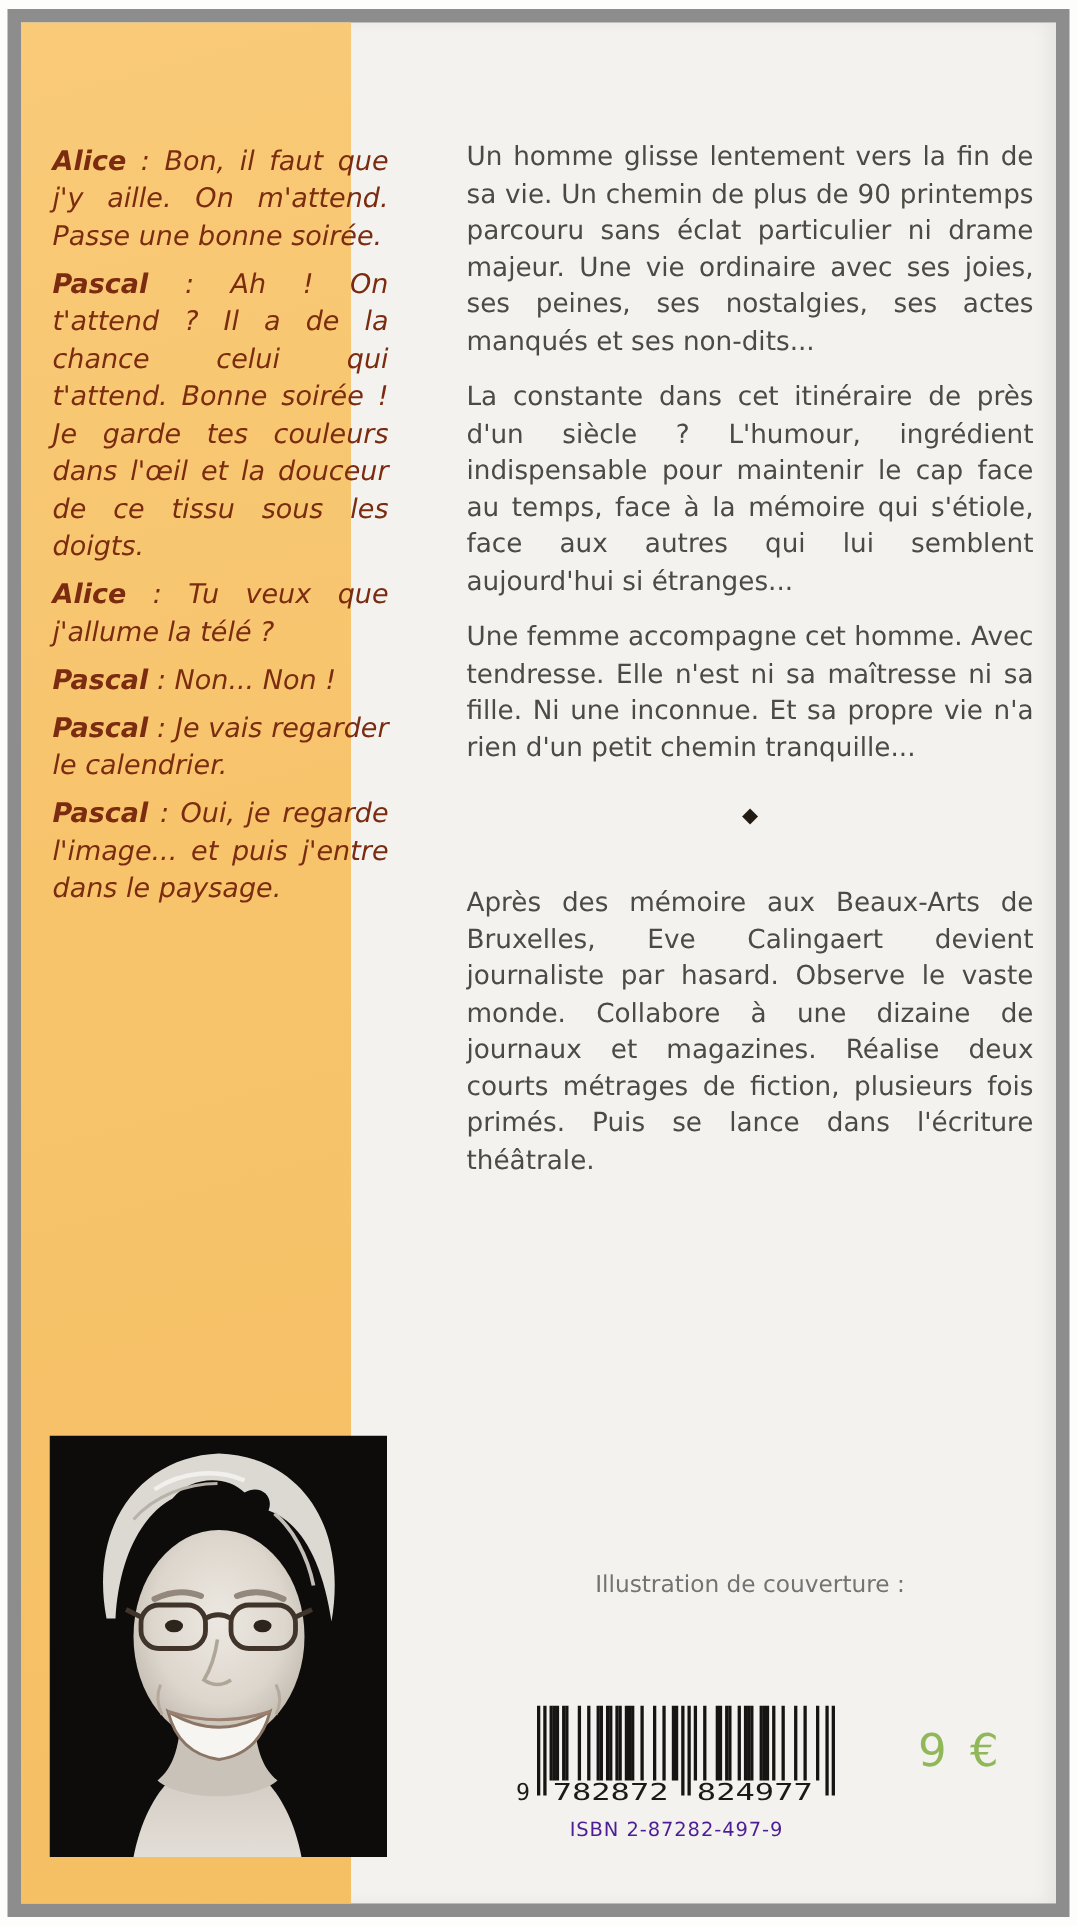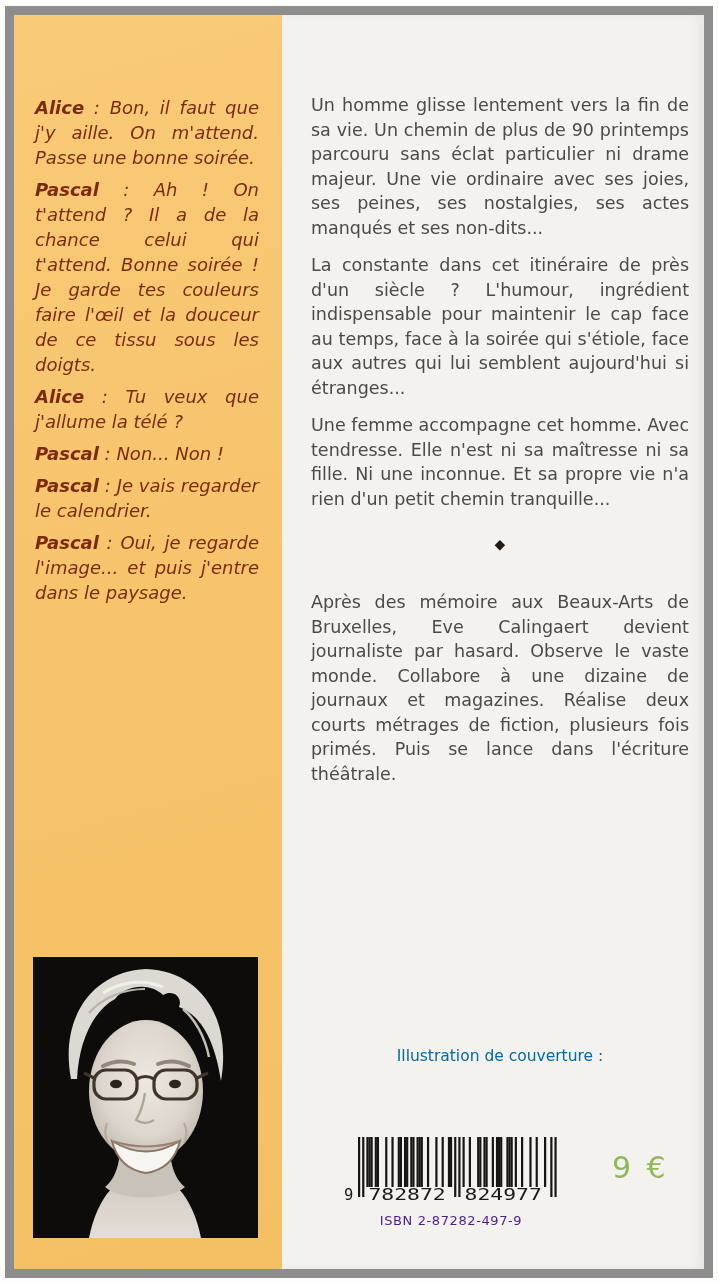--- a/index.html
+++ b/index.html
@@ -11,21 +11,21 @@
   .frame{
     position:absolute;left:5px;top:6px;width:708px;height:1272px;
     background:var(--frame,#8d8d8d);
   }
   .cover{
     position:absolute;left:9px;top:9px;width:690px;height:1254px;
     background:var(--page,#f3f2ee);
     box-shadow:inset -6px 0 10px rgba(0,0,0,0.05);
   }
   .left-panel{
-    position:absolute;left:0;top:0;width:268px;height:100%;
+    position:absolute;left:0;top:0;width:220px;height:100%;
     background:linear-gradient(165deg,#f9ca78 0%, var(--orange,#f7c46c) 45%, #f5bf64 100%);
   }
   .right-panel{
     position:absolute;left:268px;top:0;width:506px;height:100%;padding-left:20px;
   }
   
   .dialogue{
     position:absolute;left:21px;top:80px;width:224px;
     color:var(--dialogue,#7b2c10);
     font-size:18px;line-height:25px;font-style:italic;
@@ -47,21 +47,21 @@
   }
   .backtext p{margin:0 0 13px 0;}
   .divider{
     text-align:center;font-size:14px;color:#241a14;
     margin:26px 0 38px 0;line-height:15px;
   }
   
   .credit{
     position:absolute;left:29px;top:1028px;width:378px;
     text-align:center;font-size:15.5px;line-height:26px;
-    color:#0369a1;
+    color:#737373;
   }
   
   .barcode-block{
     position:absolute;left:62px;top:1122px;width:214px;text-align:center;
   }
   .barcode-block svg{display:block;}
   .bcdigits{
     font-family:"DejaVu Sans Mono", monospace;
     font-size:15.5px;fill:#1b1a18;
   }
@@ -78,21 +78,21 @@
 </head>
 <body>
 
 <div class="frame">
   <div class="cover">
 
     <div class="left-panel">
       <div class="dialogue">
   <p class="turn"><span class="speaker">Alice</span><span> : </span><span>Bon, il faut que j'y aille. On m'attend. Passe une bonne soirée.</span></p>
 
-  <p class="turn"><span class="speaker">Pascal</span><span> : </span><span>Ah ! On t'attend ? Il a de la chance celui qui t'attend. Bonne soirée ! Je garde tes couleurs faire l'œil et la douceur de ce tissu sous les doigts.</span></p>
+  <p class="turn"><span class="speaker">Pascal</span><span> : </span><span>Ah ! On t'attend ? Il a de la chance celui qui t'attend. Bonne soirée ! Je garde tes couleurs dans l'œil et la douceur de ce tissu sous les doigts.</span></p>
 
   <p class="turn"><span class="speaker">Alice</span><span> : </span><span>Tu veux que j'allume la télé ?</span></p>
 
   <p class="turn"><span class="speaker">Pascal</span><span> : </span><span>Non... Non !</span></p>
 
 
   <p class="turn"><span class="speaker">Pascal</span><span> : </span><span>Je vais regarder le calendrier.</span></p>
 
 
   <p class="turn"><span class="speaker">Pascal</span><span> : </span><span>Oui, je regarde l'image... et puis j'entre dans le paysage.</span></p>
@@ -149,21 +149,21 @@
           <path d="M151,166 Q156,176 151,186" stroke="#b4a99b" stroke-width="2" fill="none"></path>
         </svg>
       </div>
     </div>
 
     <div class="right-panel">
       <div class="backtext">
         <div id="synopsis-container">
   <p>Un homme glisse lentement vers la fin de sa vie. Un chemin de plus de 90 printemps parcouru sans éclat particulier ni drame majeur. Une vie ordinaire avec ses joies, ses peines, ses nostalgies, ses actes manqués et ses non-dits...</p>
 
-  <p>La constante dans cet itinéraire de près d'un siècle ? L'humour, ingrédient indispensable pour maintenir le cap face au temps, face à la soirée qui s'étiole, face aux autres qui lui semblent aujourd'hui si étranges...</p>
+  <p>La constante dans cet itinéraire de près d'un siècle ? L'humour, ingrédient indispensable pour maintenir le cap face au temps, face à la mémoire qui s'étiole, face aux autres qui lui semblent aujourd'hui si étranges...</p>
 
   <p>Une femme accompagne cet homme. Avec tendresse. Elle n'est ni sa maîtresse ni sa fille. Ni une inconnue. Et sa propre vie n'a rien d'un petit chemin tranquille...</p>
 </div>
         <div class="divider">◆</div>
         <p>Après des mémoire aux Beaux-Arts de Bruxelles, Eve Calingaert devient journaliste par hasard. Observe le vaste monde. Collabore à une dizaine de journaux et magazines. Réalise deux courts métrages de fiction, plusieurs fois primés. Puis se lance dans l'écriture théâtrale.</p>
       </div>
 
       <div class="credit">
         <div>Illustration de couverture :</div>
       </div>

